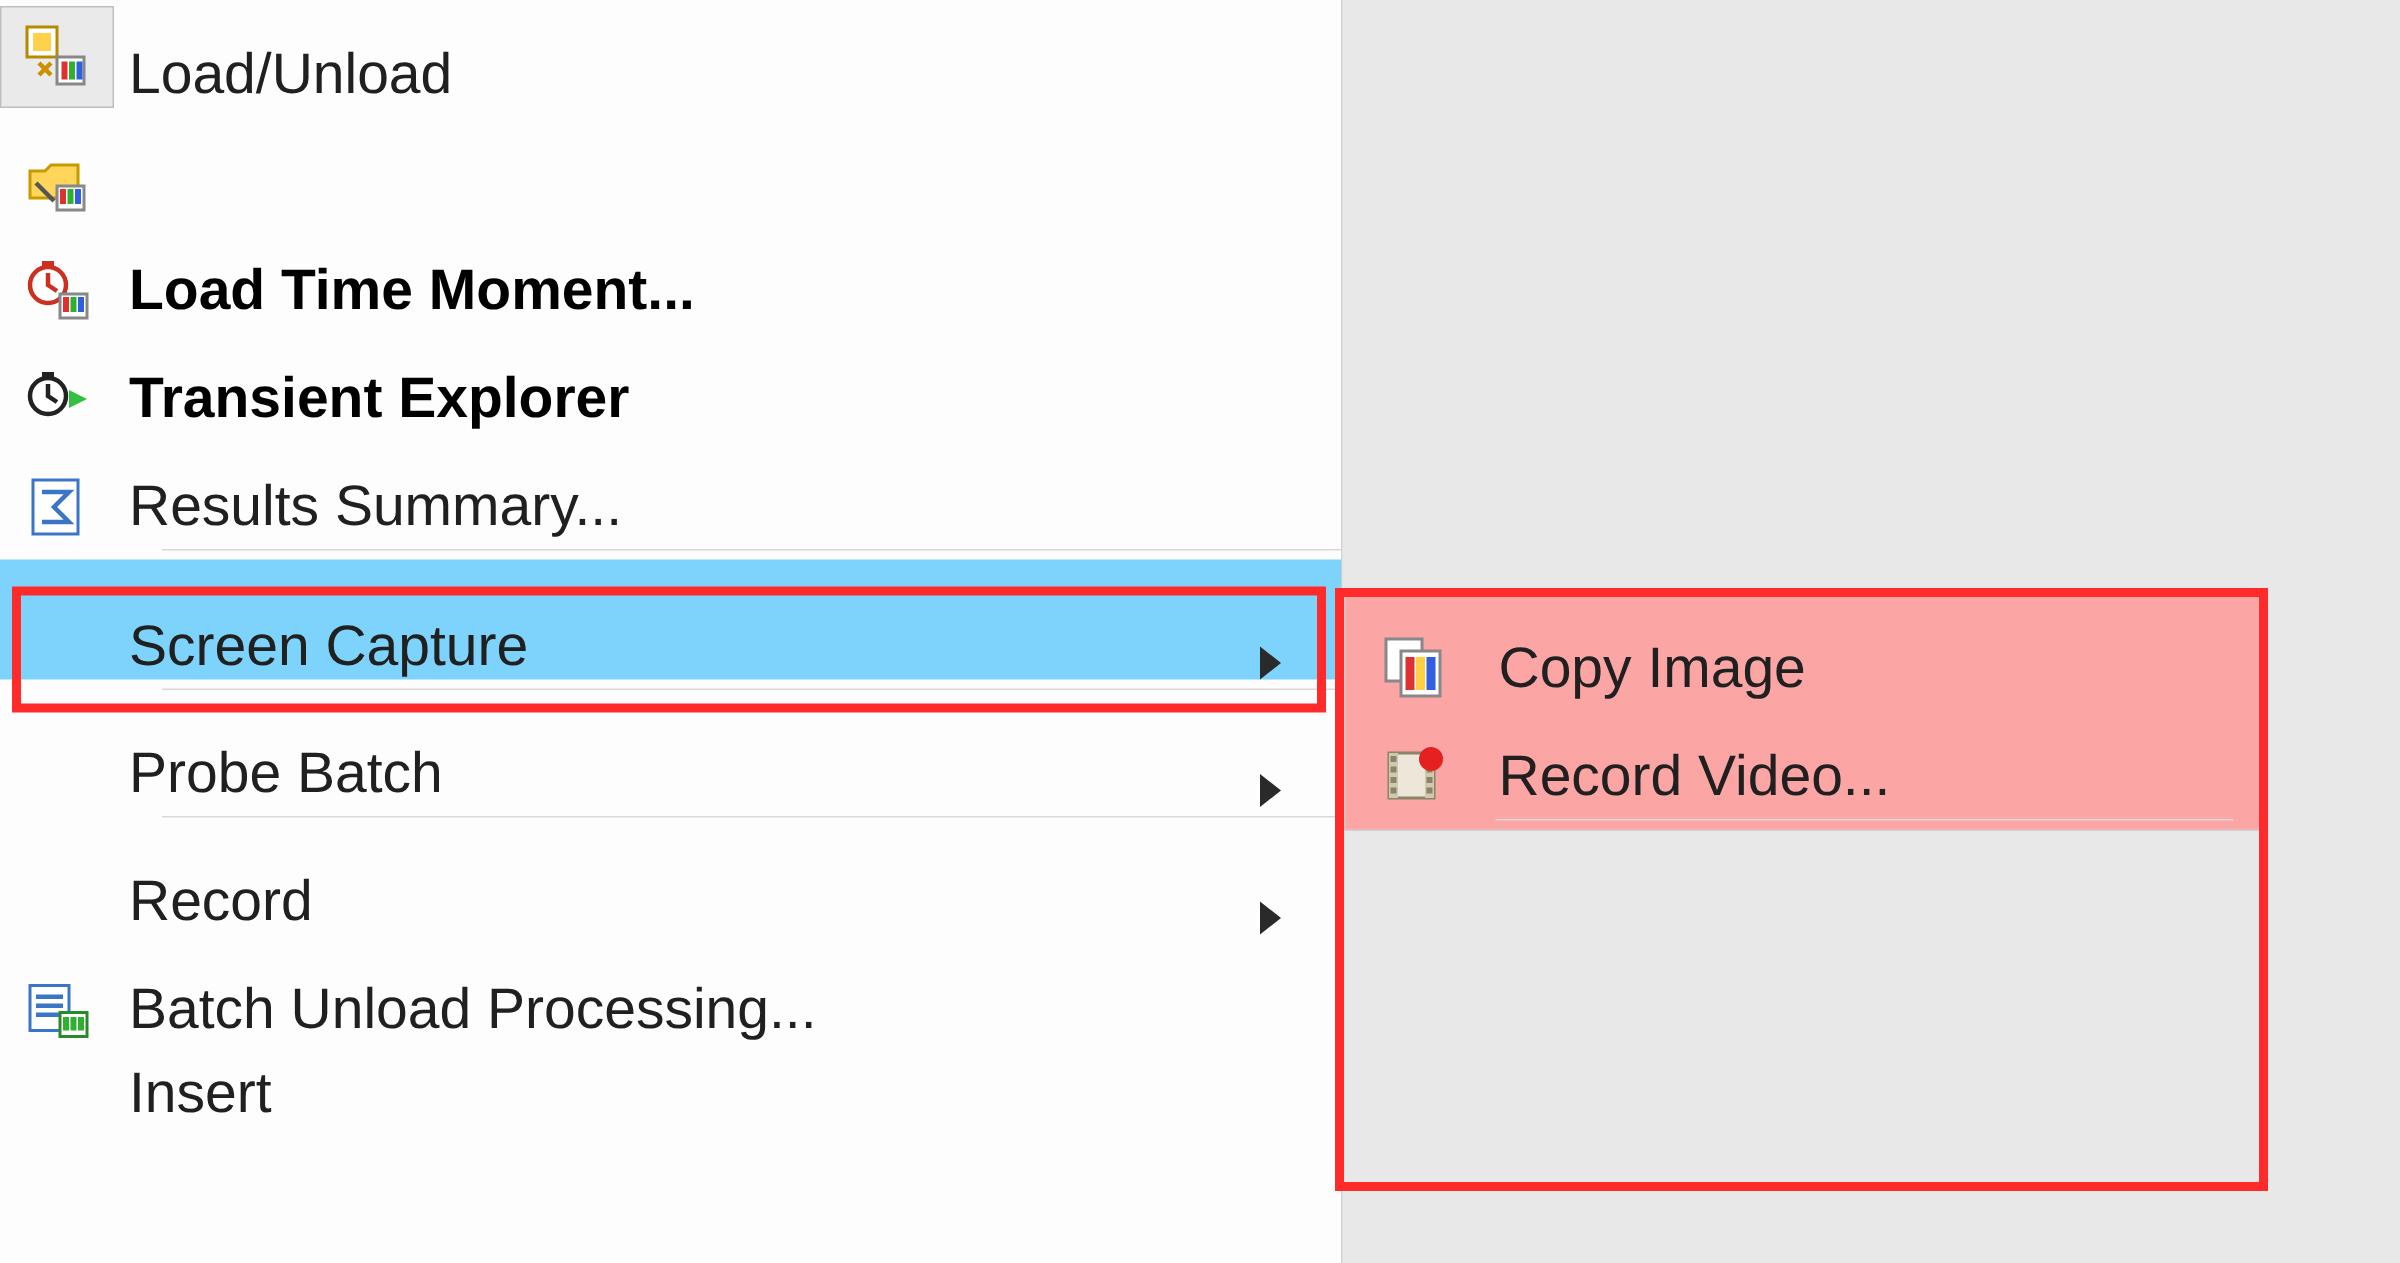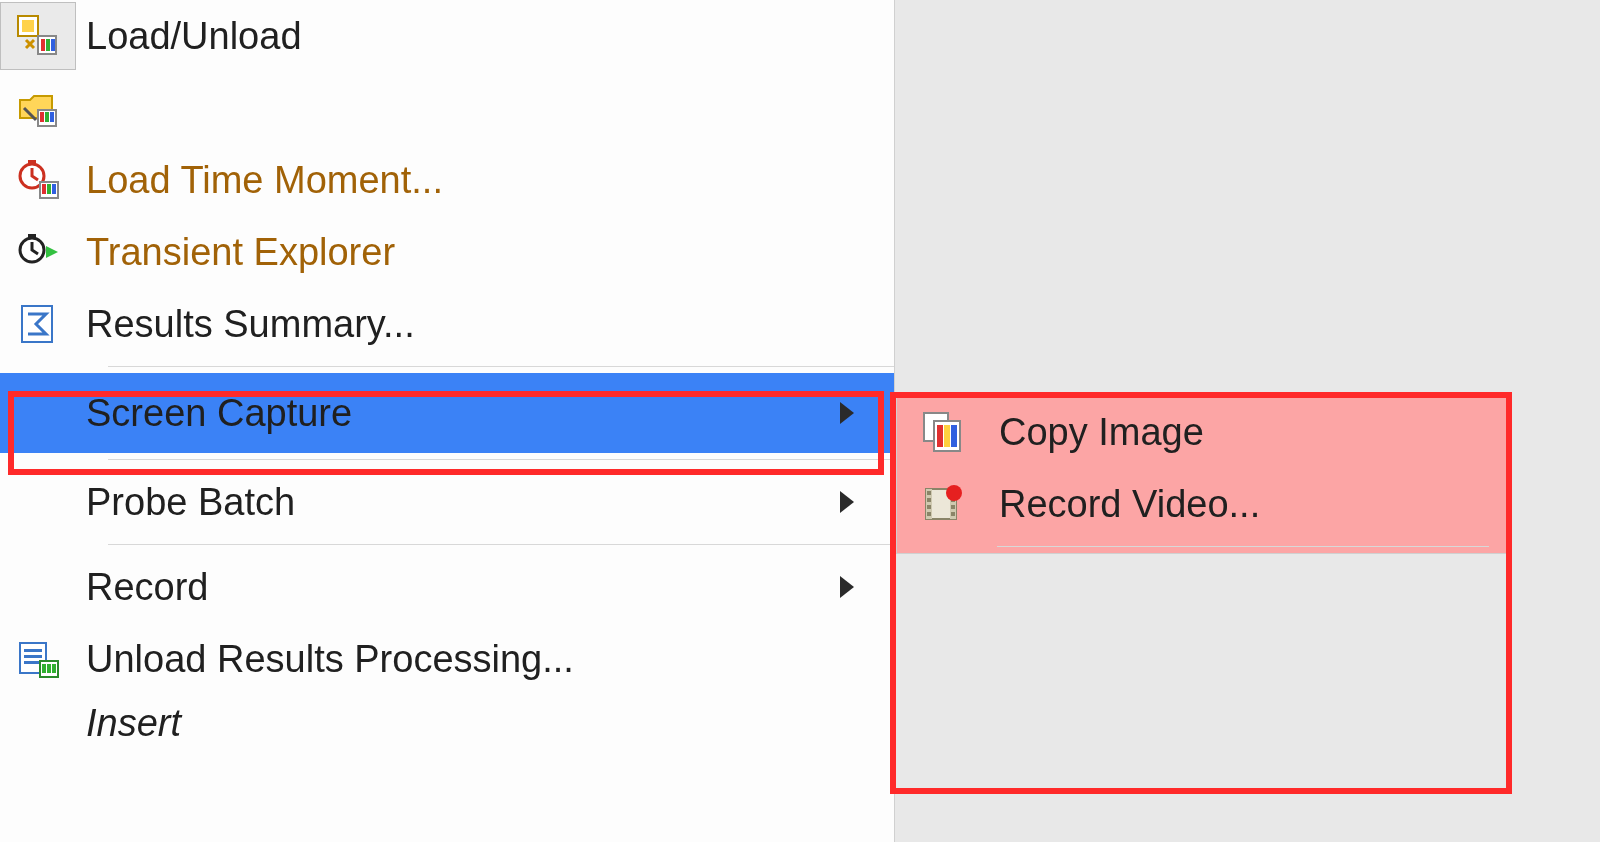--- a/index.html
+++ b/index.html
@@ -1,28 +1,28 @@
 <!DOCTYPE html>
 <html><head>
 <meta charset="utf-8">
 <style>
   html,body{margin:0;padding:0;width:1600px;height:842px;font-family:"Segoe UI",Tahoma,sans-serif;background:#e8e8e8;overflow:hidden;}
   .main-menu{position:absolute;left:0;top:0;width:895px;height:842px;background:#fdfdfd;border-right:1px solid #d0d0d0;box-sizing:border-box;}
   .sub-menu{position:absolute;left:896px;top:395px;width:614px;background:#fca5a5;border:1px solid #d0d0d0;box-sizing:border-box;}
   .col{display:flex;flex-direction:column;}
-  .item{display:flex;align-items:center;height:72px;padding:0 14px 0 0;cursor:default;position:relative;}
+  .item{display:flex;align-items:flex-end;height:72px;padding:0 14px 0 0;cursor:default;position:relative;}
   .icon-slot{width:76px;display:flex;align-items:center;justify-content:center;flex:none;}
   .txt{font-size:38px;color:#202020;white-space:nowrap;padding-left:10px;flex:1;}
-  .disabled .txt{color:#a16207;}
+  .disabled .txt{color:#000000;font-weight:bold;}
   .arrow{width:0;height:0;border-top:11px solid transparent;border-bottom:11px solid transparent;border-left:14px solid #2a2a2a;margin-right:26px;}
   .sep{height:1px;background:#d8d8d8;margin:6px 0 6px 108px;}
   .sub-menu .sep{margin-left:100px;margin-right:20px;}
   .hl-main{position:absolute;border:6px solid #ff2a2a;box-sizing:border-box;pointer-events:none;}
   svg{display:block;}
-  .selected-bg{background:#3b82f6;}
+  .selected-bg{background:#7dd3fc;}
 </style>
 </head>
 <body>
 
 <div class="main-menu col">
 
   <div class="item">
     <span class="icon-slot" style="background:#eaeaea;border:1px solid #bfbfbf;height:68px;box-sizing:border-box;">
       <svg width="44" height="44" viewBox="0 0 44 44">
         <rect x="2" y="2" width="20" height="20" fill="#fff" stroke="#b88a00" stroke-width="2"></rect>
@@ -117,24 +117,24 @@
         <rect x="4" y="6" width="26" height="30" fill="#fff" stroke="#3a76c8" stroke-width="2"></rect>
         <rect x="8" y="12" width="18" height="3" fill="#3a76c8"></rect>
         <rect x="8" y="18" width="18" height="3" fill="#3a76c8"></rect>
         <rect x="8" y="24" width="18" height="3" fill="#3a76c8"></rect>
         <rect x="24" y="24" width="18" height="16" fill="#fff" stroke="#2a8a2a" stroke-width="2"></rect>
         <rect x="26" y="27" width="4" height="9" fill="#30b030"></rect>
         <rect x="31" y="27" width="4" height="9" fill="#30b030"></rect>
         <rect x="36" y="27" width="4" height="9" fill="#30b030"></rect>
       </svg>
     </span>
-    <span class="txt">Unload Results Processing...</span>
+    <span class="txt">Batch Unload Processing...</span>
   </div>
 
-  <div class="item" style="height:56px;font-style:italic;">
+  <div class="item" style="height:56px;">
     <span class="icon-slot"></span>
     <span class="txt">Insert</span>
     <span class="arrow" style="visibility:hidden;"></span>
   </div>
 
   <div class="hl-main" style="left:8px;top:391px;width:876px;height:84px;"></div>
 </div>
 
 <div class="sub-menu col">
   <div class="item">

